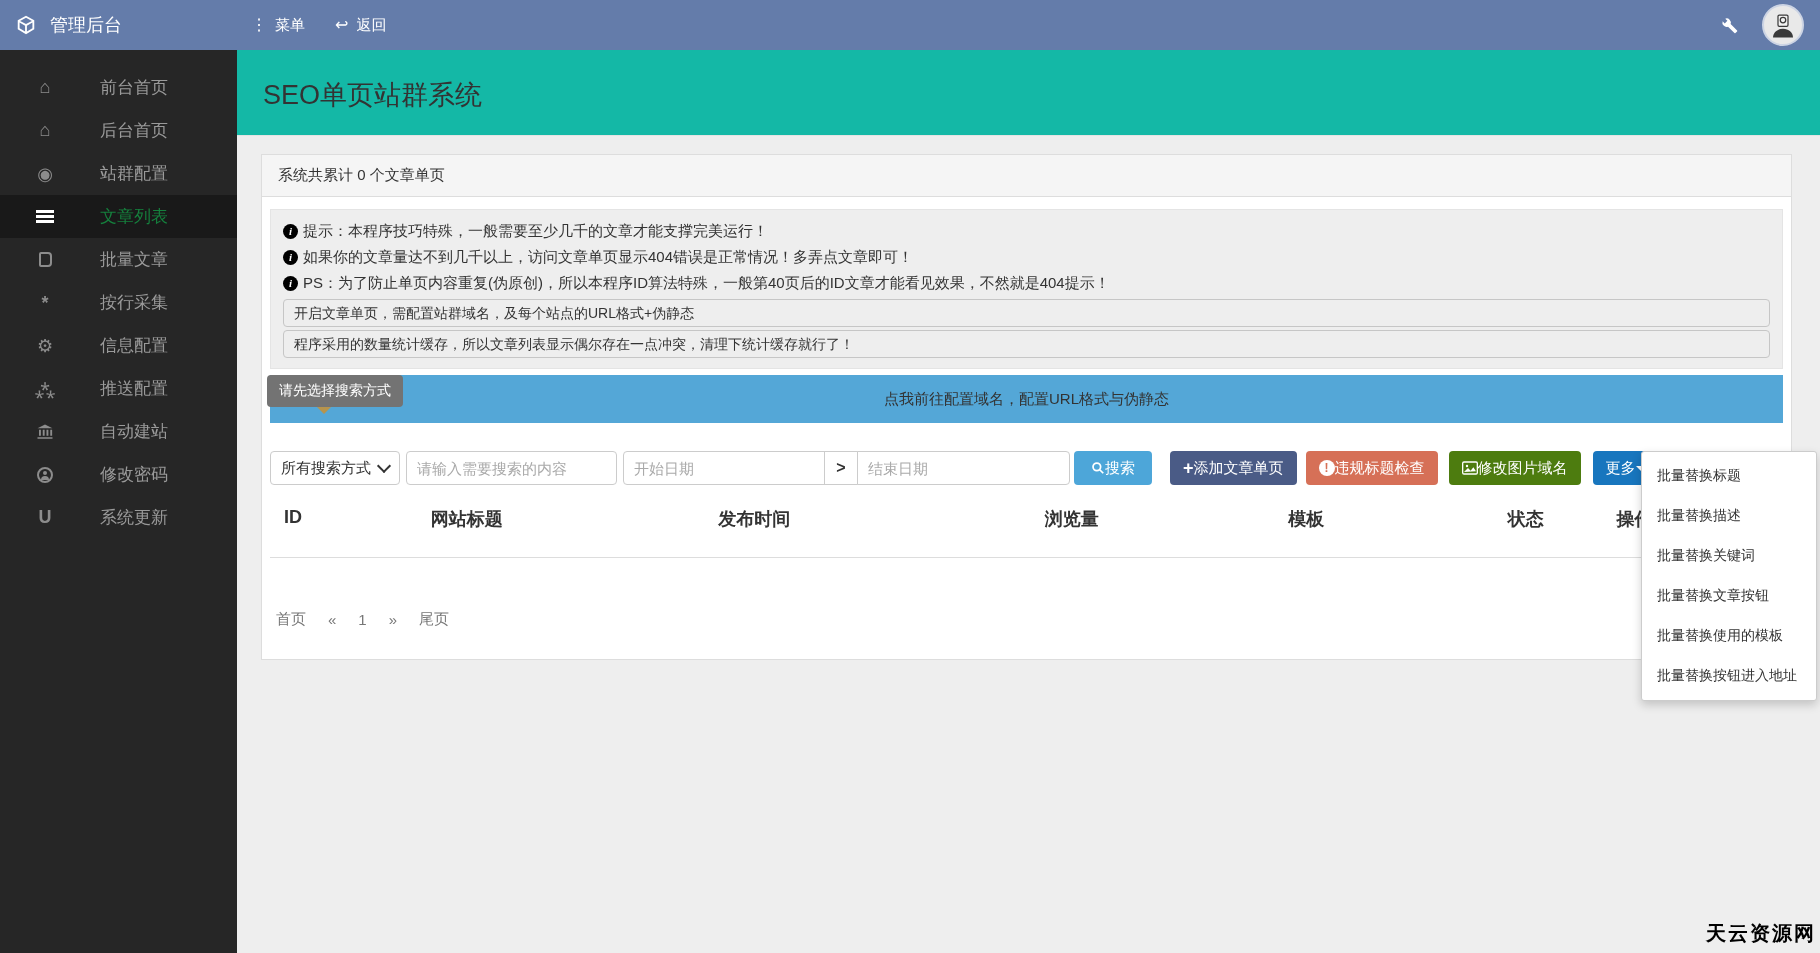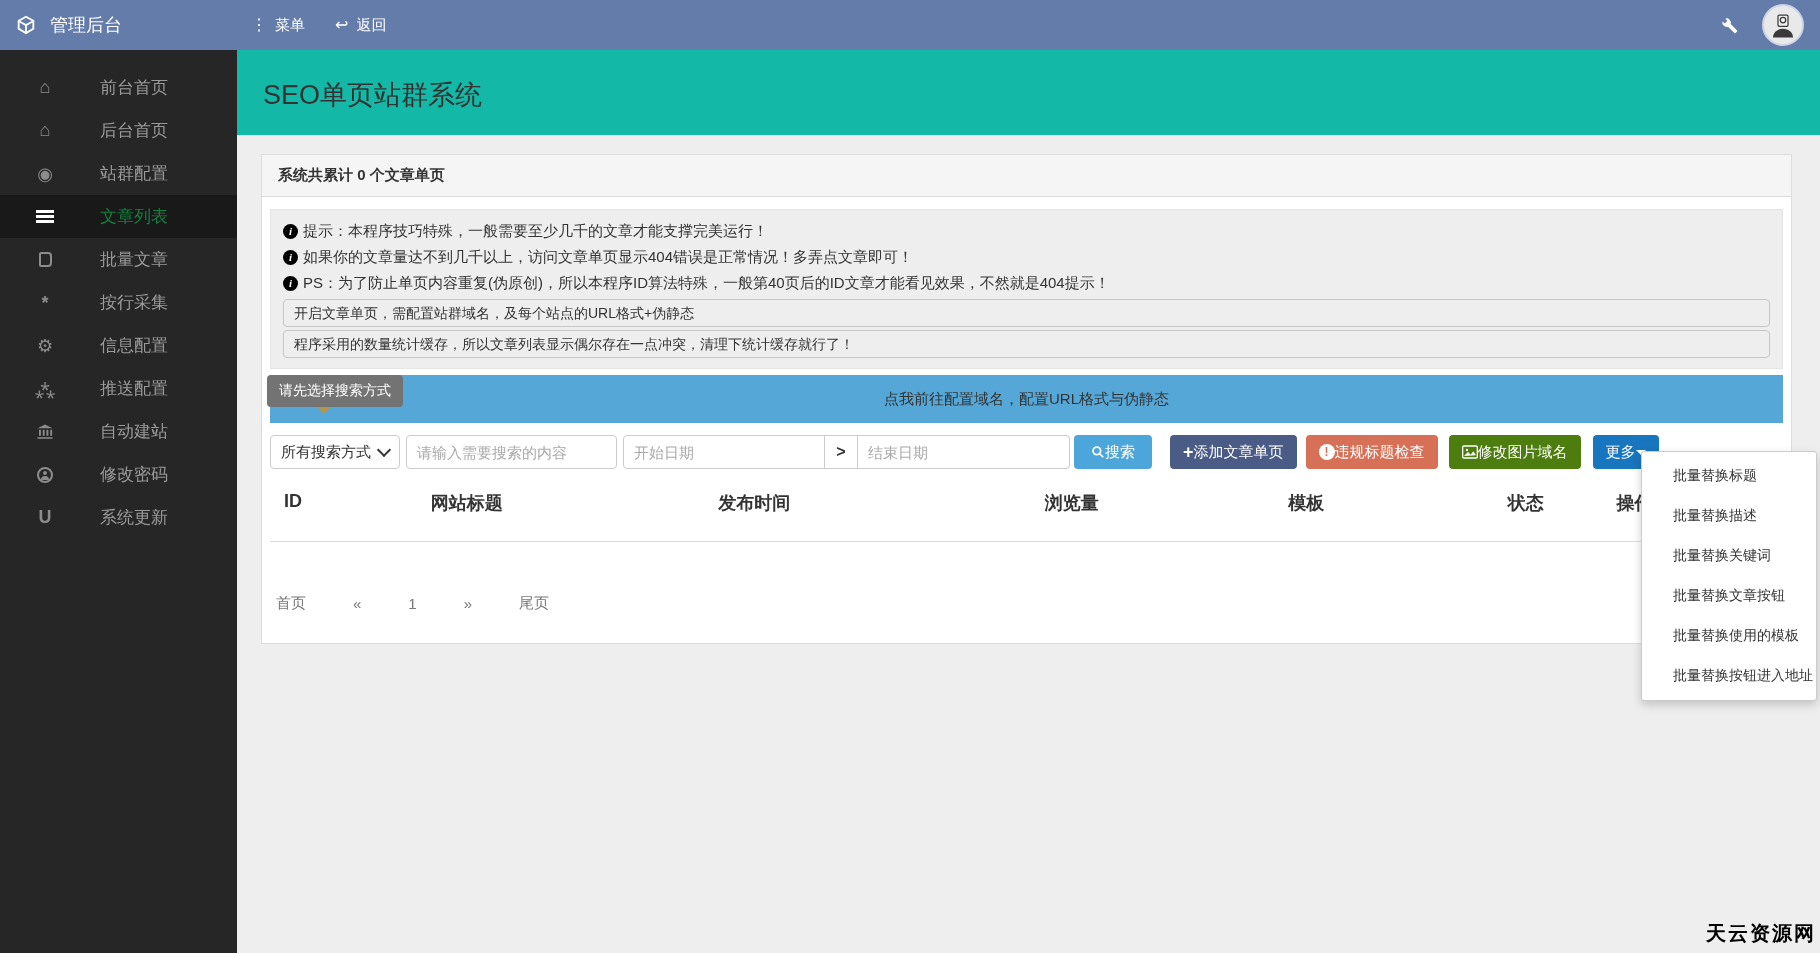--- a/index.html
+++ b/index.html
@@ -41,39 +41,39 @@
     border-radius:4px 4px 0 0;background:currentColor}
   .glyph-star{font-size:24px;line-height:10px;font-weight:bold}
   .glyph-u{font-weight:bold;font-size:17px}
   
   .main{position:absolute;left:237px;top:50px;right:0;bottom:0;background:#eee;overflow:hidden}
   .titlebar{background:#14b8a6;height:86px;box-sizing:border-box;border-bottom:1px solid #e3e3e3;
     padding:27px 0 0 26px}
   .page-title{font-size:27px;color:#333}
   .panel{margin:18px 28px 0 24px;background:#fff;border:1px solid #ddd}
   .panel-heading{background:#f5f5f5;border-bottom:1px solid #ddd;padding:11px 16px;
-    font-size:15px;font-weight:bold;color:#333}
+    font-size:15px;font-weight:normal;color:#333}
   .panel-body{padding:12px 8px 30px;position:relative}
   
   .tips-well{background:#eee;border:1px solid #e4e4e4;padding:8px 12px 10px;color:#333}
   .tip-line{display:flex;align-items:center;gap:5px;line-height:26px;font-size:15px}
   .info-icon{width:15px;height:15px;border-radius:50%;background:#000;color:#fff;flex:none;
     display:inline-flex;align-items:center;justify-content:center;
     font:italic bold 11px "Liberation Serif",serif}
   .note-box{background:#eee;border:1px solid #c6c6c6;border-radius:4px;padding:3px 10px;
     font-size:14px;color:#333;line-height:20px;margin-top:3px}
   
   .banner{margin-top:6px;background:#54a7d7;color:#333;font-size:15px;height:48px;
     display:flex;align-items:center;justify-content:center;cursor:pointer}
   .tooltip{position:absolute;left:5px;top:178px;background:#737373;color:#fff;font-size:14px;
     padding:7px 12px;border-radius:4px;z-index:20;white-space:nowrap}
   .tooltip::after{content:"";position:absolute;left:50px;bottom:-7px;
     border:7px solid transparent;border-top:7px solid #b6944d;border-bottom:none}
   
-  .search-row{display:flex;align-items:center;margin-top:12px}
+  .search-row{display:flex;align-items:center;margin-top:28px}
   .control{height:34px;box-sizing:border-box;border:1px solid #ccc;border-radius:4px;
     background:#fff;font-size:15px;color:#555;font-family:"Liberation Sans",sans-serif}
   .select{width:130px;display:flex;align-items:center;justify-content:space-between;
     padding:0 10px;color:#333;margin-right:6px;cursor:pointer}
   .chev{width:8px;height:8px;border-right:2px solid #333;border-bottom:2px solid #333;
     transform:rotate(45deg);margin-top:-4px}
   input.control{padding:0 10px;outline:none}
   input.control::placeholder{color:#a9a9a9}
   .in-keyword{width:211px;margin-right:6px}
   .date-group{display:flex;align-items:flex-start}
@@ -95,27 +95,27 @@
     display:inline-flex;align-items:center;justify-content:center;font-weight:bold;font-size:12px}
   .caret{width:0;height:0;border:5px solid transparent;border-top:5px solid #fff;margin-top:5px}
   
   .table-head{display:grid;grid-template-columns:8% 10% 28% 14% 17% 12% 11%;
     margin-top:16px;padding:6px 0 26px;border-bottom:1px solid #ddd;
     font-size:18px;font-weight:bold;color:#333}
   .th{text-align:center}
   .th.first{text-align:left;padding-left:14px}
   .th.last{text-align:left}
   
-  .pagination{display:flex;align-items:center;gap:47px;margin-top:52px;padding-left:6px;
+  .pagination{display:flex;align-items:center;gap:22px;margin-top:52px;padding-left:6px;
     font-size:15px;color:#777}
   .page-link{cursor:pointer}
   
   .more-menu{position:absolute;left:1641px;top:451px;width:176px;box-sizing:border-box;
     background:#fff;border:1px solid #ccc;border-radius:3px;
-    box-shadow:0 4px 10px rgba(0,0,0,.18);padding:4px 16px;z-index:40}
+    box-shadow:0 4px 10px rgba(0,0,0,.18);padding:4px 0;z-index:40}
   .menu-item{padding:11px 15px;font-size:14px;color:#333;cursor:pointer;white-space:nowrap}
   
   .watermark{position:absolute;right:4px;bottom:6px;font-size:20px;font-weight:bold;
     color:#000;letter-spacing:2px;z-index:60}
 </style>
 </head>
 <body>
 
 <div class="navbar">
   <div class="brand">

